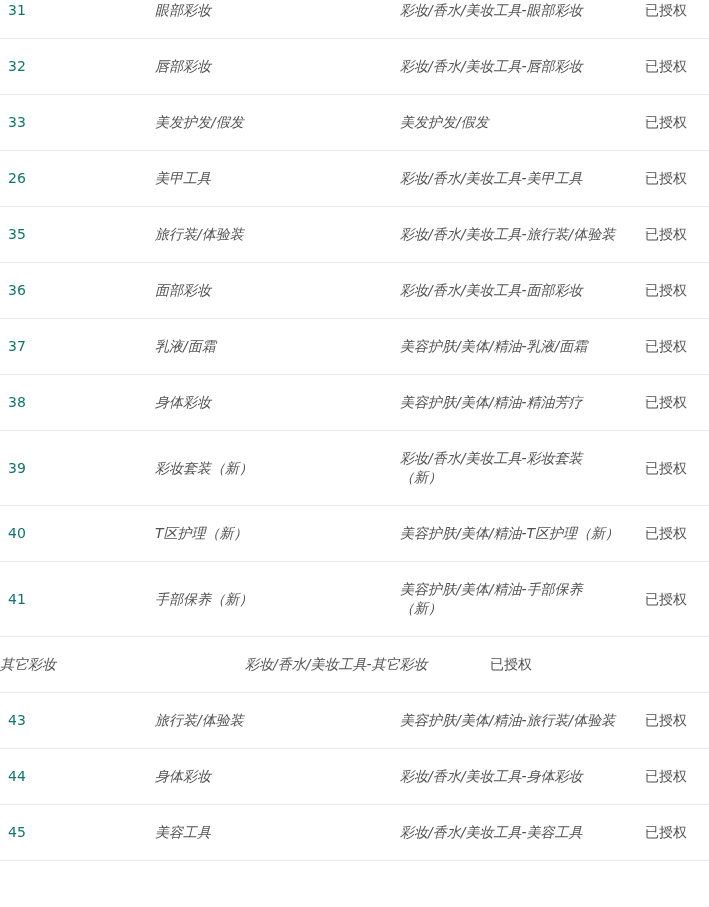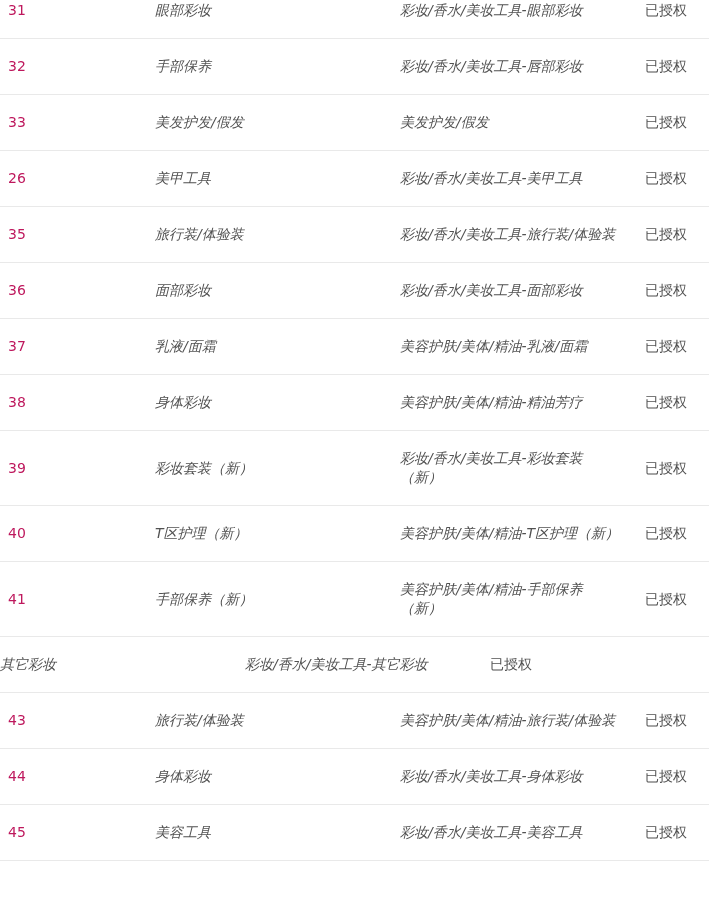--- a/index.html
+++ b/index.html
@@ -22,21 +22,21 @@
     border-bottom: 1px solid #e9e9e9;
     font-size: 14px;
     line-height: 19px;
     color: #515151;
     background: #ffffff;
   }
   .cell-num {
     width: 155px;
     padding-left: 8px;
     flex: 0 0 155px;
-    color: #be185d;
+    color: #0f766e;
   }
   .cell-name {
     width: 245px;
     flex: 0 0 245px;
     font-style: italic;
   }
   .cell-path {
     width: 245px;
     flex: 0 0 245px;
     padding-right: 23px; 
@@ -54,21 +54,21 @@
 
   <div class="row">
     <div class="cell-num">31</div>
     <div class="cell-name">眼部彩妆</div>
     <div class="cell-path">彩妆/香水/美妆工具-眼部彩妆</div>
     <div class="cell-status">已授权</div>
   </div>
 
   <div class="row">
     <div class="cell-num">32</div>
-    <div class="cell-name">手部保养</div>
+    <div class="cell-name">唇部彩妆</div>
     <div class="cell-path">彩妆/香水/美妆工具-唇部彩妆</div>
     <div class="cell-status">已授权</div>
   </div>
 
   <div class="row">
     <div class="cell-num">33</div>
     <div class="cell-name">美发护发/假发</div>
     <div class="cell-path">美发护发/假发</div>
     <div class="cell-status">已授权</div>
   </div>

